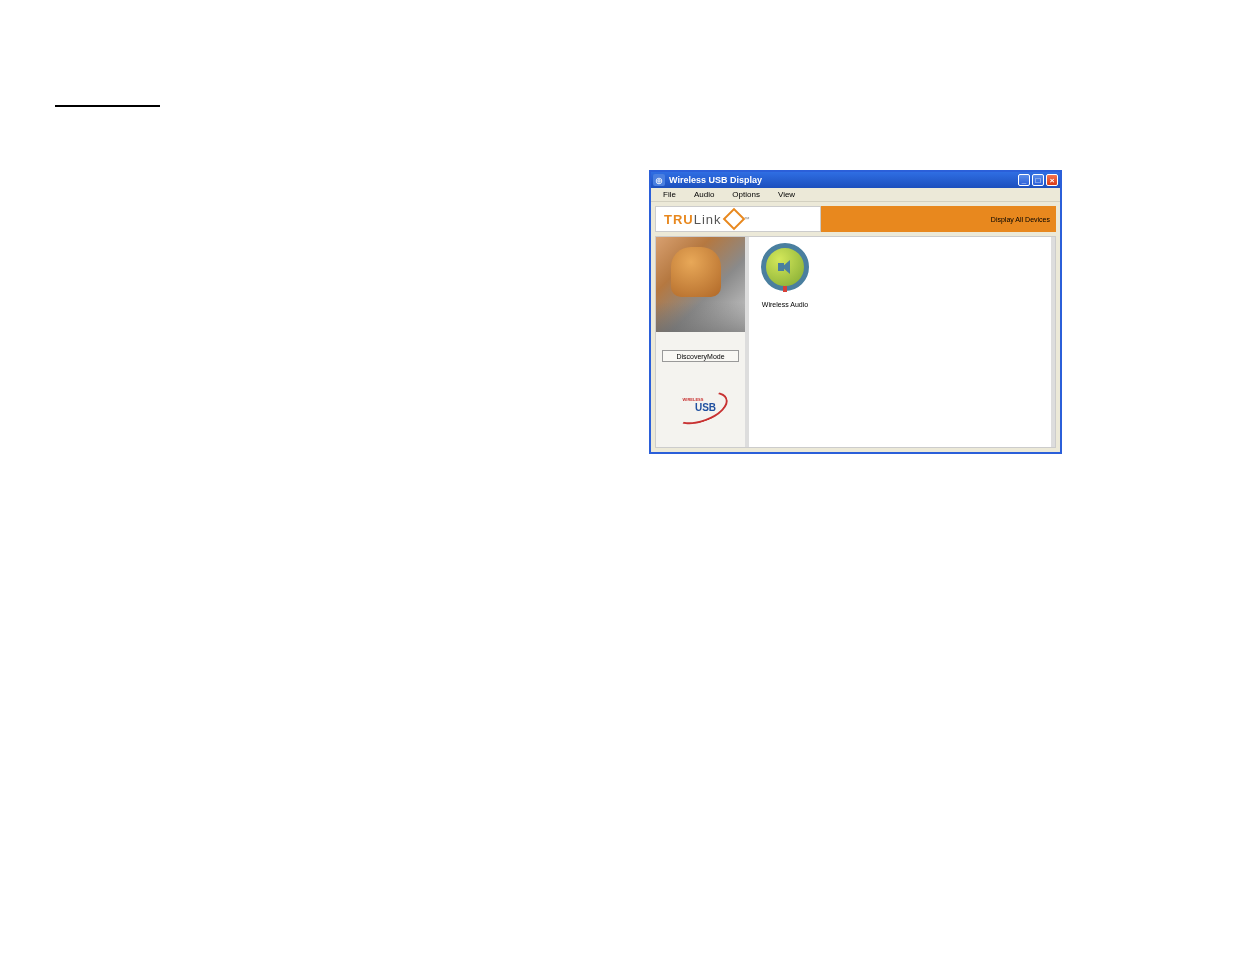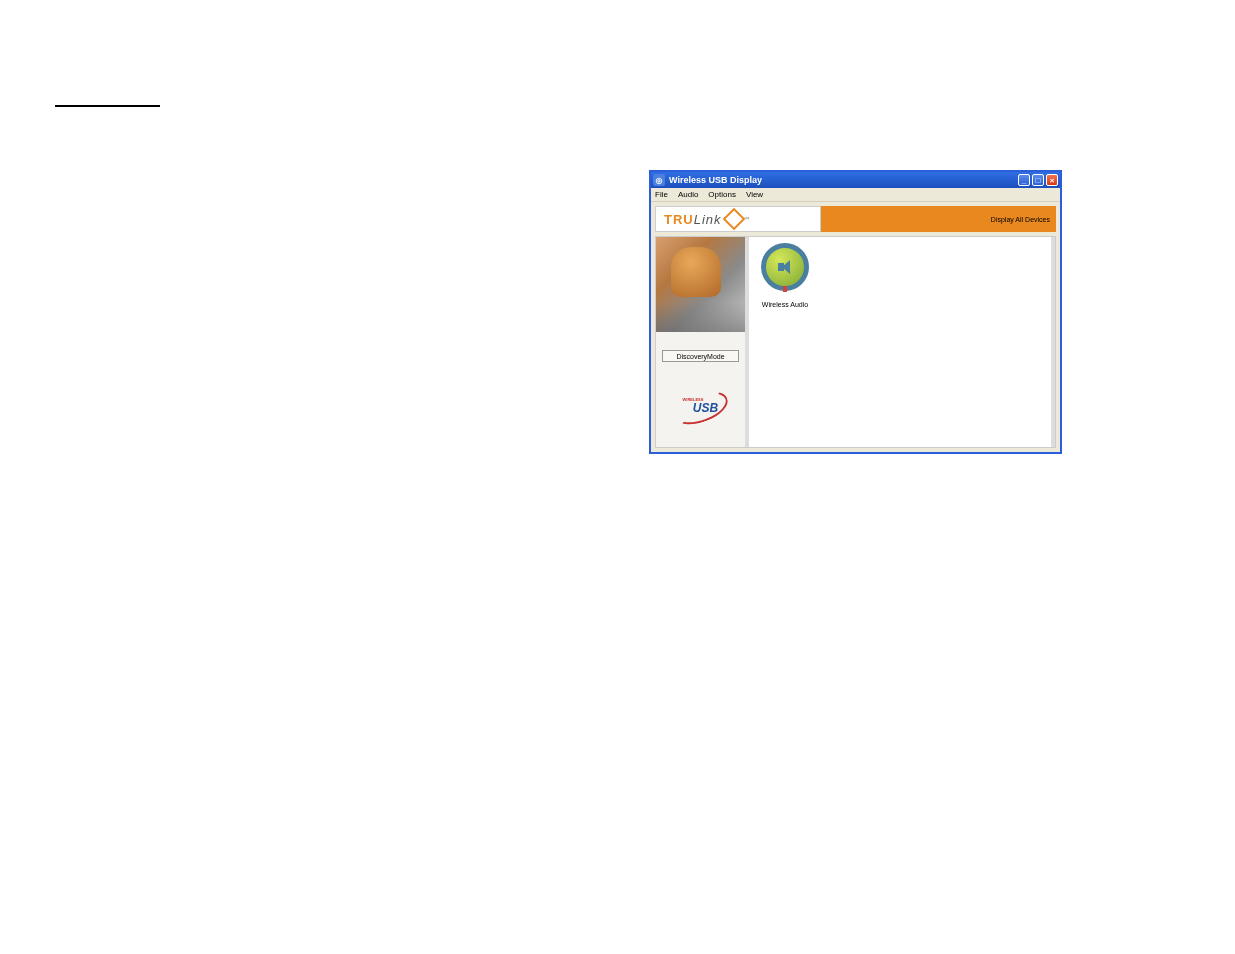--- a/index.html
+++ b/index.html
@@ -87,20 +87,21 @@
       display: flex;
       align-items: center;
       padding: 0 4px;
       font-size: 8px;
       color: #000;
       gap: 10px;
       border-bottom: 1px solid #d3d0c0;
     }
     .menubar span {
       cursor: pointer;
+      margin-left: 8px;
     }
     .content-area {
       flex: 1;
       background: #ece9d8;
       padding: 4px;
       display: flex;
       flex-direction: column;
     }
     .brand-bar {
       height: 26px;
@@ -121,21 +122,20 @@
       font-weight: 300;
       letter-spacing: 1px;
     }
     .brand-tru {
       color: #e8881e;
       font-weight: bold;
       margin-top: 14px;
     }
     .brand-link {
       color: #555;
-      font-style: italic;
     }
     .brand-icon {
       width: 16px;
       height: 16px;
       margin-left: 4px;
       transform: rotate(45deg);
       border: 2px solid #e8881e;
       background: #fff;
     }
     .brand-tm {
@@ -224,23 +224,22 @@
       position: absolute;
       width: 56px;
       height: 28px;
       border: 2px solid #c83232;
       border-radius: 50%;
       border-top-color: transparent;
       border-left-color: transparent;
       transform: rotate(-20deg);
     }
     .usb-text {
-      font-size: 12px;
-      font-weight: bold;
-      font-style: italic;
+      font-size: 10px;
+      font-weight: bold;
       color: #2050a0;
       position: relative;
       z-index: 1;
       margin-left: 10px;
     }
     .usb-small-text {
       position: absolute;
       top: 4px;
       left: 12px;
       font-size: 4px;

